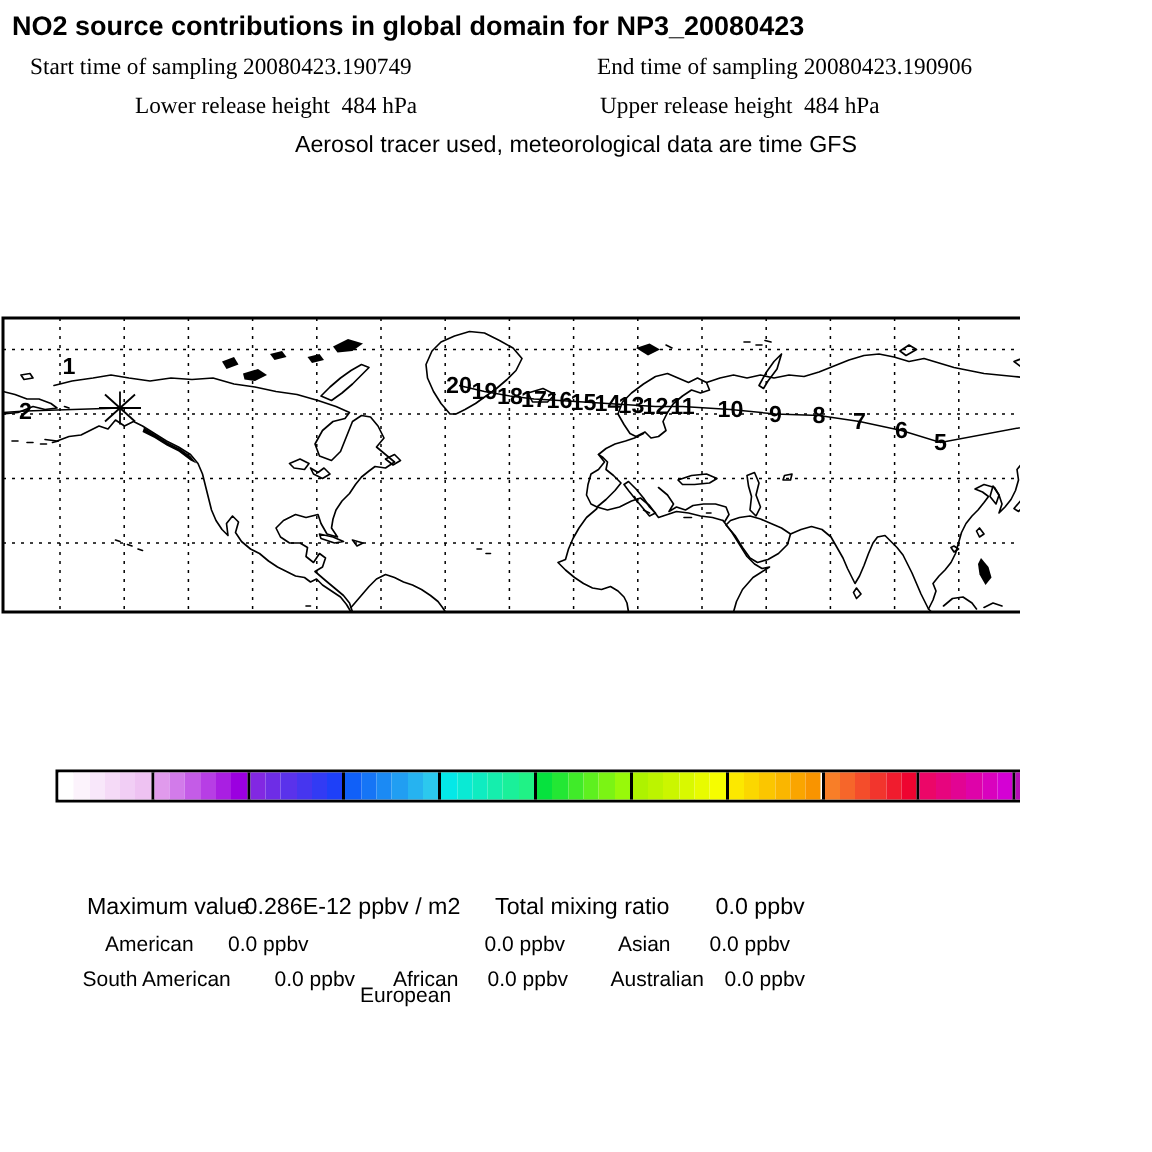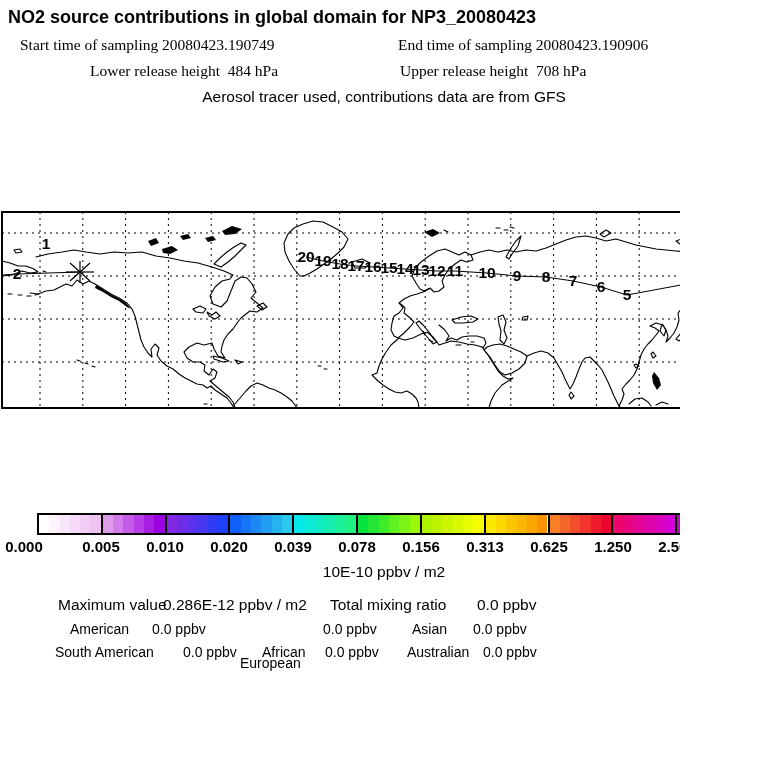--- a/index.html
+++ b/index.html
@@ -28,23 +28,23 @@
 <div class="page">
 
   <div class="title">NO2 source contributions in global domain for NP3_20080423</div>
 
   <div class="subline">
     <span style="left:20px;top:36px">Start time of sampling 20080423.190749</span>
     <span style="left:398px;top:36px">End time of sampling 20080423.190906</span>
   </div>
   <div class="subline">
     <span style="left:90px;top:62px">Lower release height  484 hPa</span>
-    <span style="left:400px;top:62px">Upper release height  708 hPa</span>
+    <span style="left:400px;top:62px">Upper release height  484 hPa</span>
   </div>
-  <div class="centerline" style="top:88px">Aerosol tracer used, contributions data are from GFS</div>
+  <div class="centerline" style="top:88px">Aerosol tracer used, meteorological data are time GFS</div>
 
   <svg class="map-svg" width="768" height="768">
 
     <rect x="2" y="212" width="764" height="196" fill="none" stroke="#000" stroke-width="2"></rect>
 
     <g id="graticule" stroke="#000" stroke-width="1" stroke-dasharray="2,4">
         <line x1="40" x2="40" y1="212" y2="408"></line>
         <line x1="82.8" x2="82.8" y1="212" y2="408"></line>
         <line x1="125.6" x2="125.6" y1="212" y2="408"></line>
         <line x1="168.39999999999998" x2="168.39999999999998" y1="212" y2="408"></line>
@@ -225,35 +225,20 @@
       </div>
       <div class="cb-seg">
         <div class="cb-cell" style="background: rgb(182, 14, 182);"></div>
         <div class="cb-cell" style="background: rgb(158, 12, 159);"></div>
         <div class="cb-cell" style="background: rgb(135, 10, 136);"></div>
         <div class="cb-cell" style="background: rgb(111, 7, 114);"></div>
         <div class="cb-cell" style="background: rgb(88, 5, 91);"></div>
         <div class="cb-cell" style="background: rgb(64, 3, 68);"></div>
       </div>
     </div>
-  <div class="cb-ticks" id="cb-ticks">
-      <span class="cb-tick" style="left: 24px;">0.000</span>
-      <span class="cb-tick" style="left: 101px;">0.005</span>
-      <span class="cb-tick" style="left: 165px;">0.010</span>
-      <span class="cb-tick" style="left: 229px;">0.020</span>
-      <span class="cb-tick" style="left: 293px;">0.039</span>
-      <span class="cb-tick" style="left: 357px;">0.078</span>
-      <span class="cb-tick" style="left: 421px;">0.156</span>
-      <span class="cb-tick" style="left: 485px;">0.313</span>
-      <span class="cb-tick" style="left: 549px;">0.625</span>
-      <span class="cb-tick" style="left: 613px;">1.250</span>
-      <span class="cb-tick" style="left: 677px;">2.500</span>
-      <span class="cb-tick" style="left: 741px;">5.000</span>
-    </div>
-  <div class="unit-label">10E-10 ppbv / m2</div>
 
   <div class="stats stat-l1" id="stat-l1">
       <span style="left: 58px;">Maximum value</span>
       <span style="left: 163px;">0.286E-12 ppbv / m2</span>
       <span style="left: 330px;">Total mixing ratio</span>
       <span style="left: 477px;">0.0 ppbv</span>
     </div>
   <div class="stats stat-l2" id="stat-l2">
       <span style="left: 70px;">American</span>
       <span style="left: 152px;">0.0 ppbv</span>

